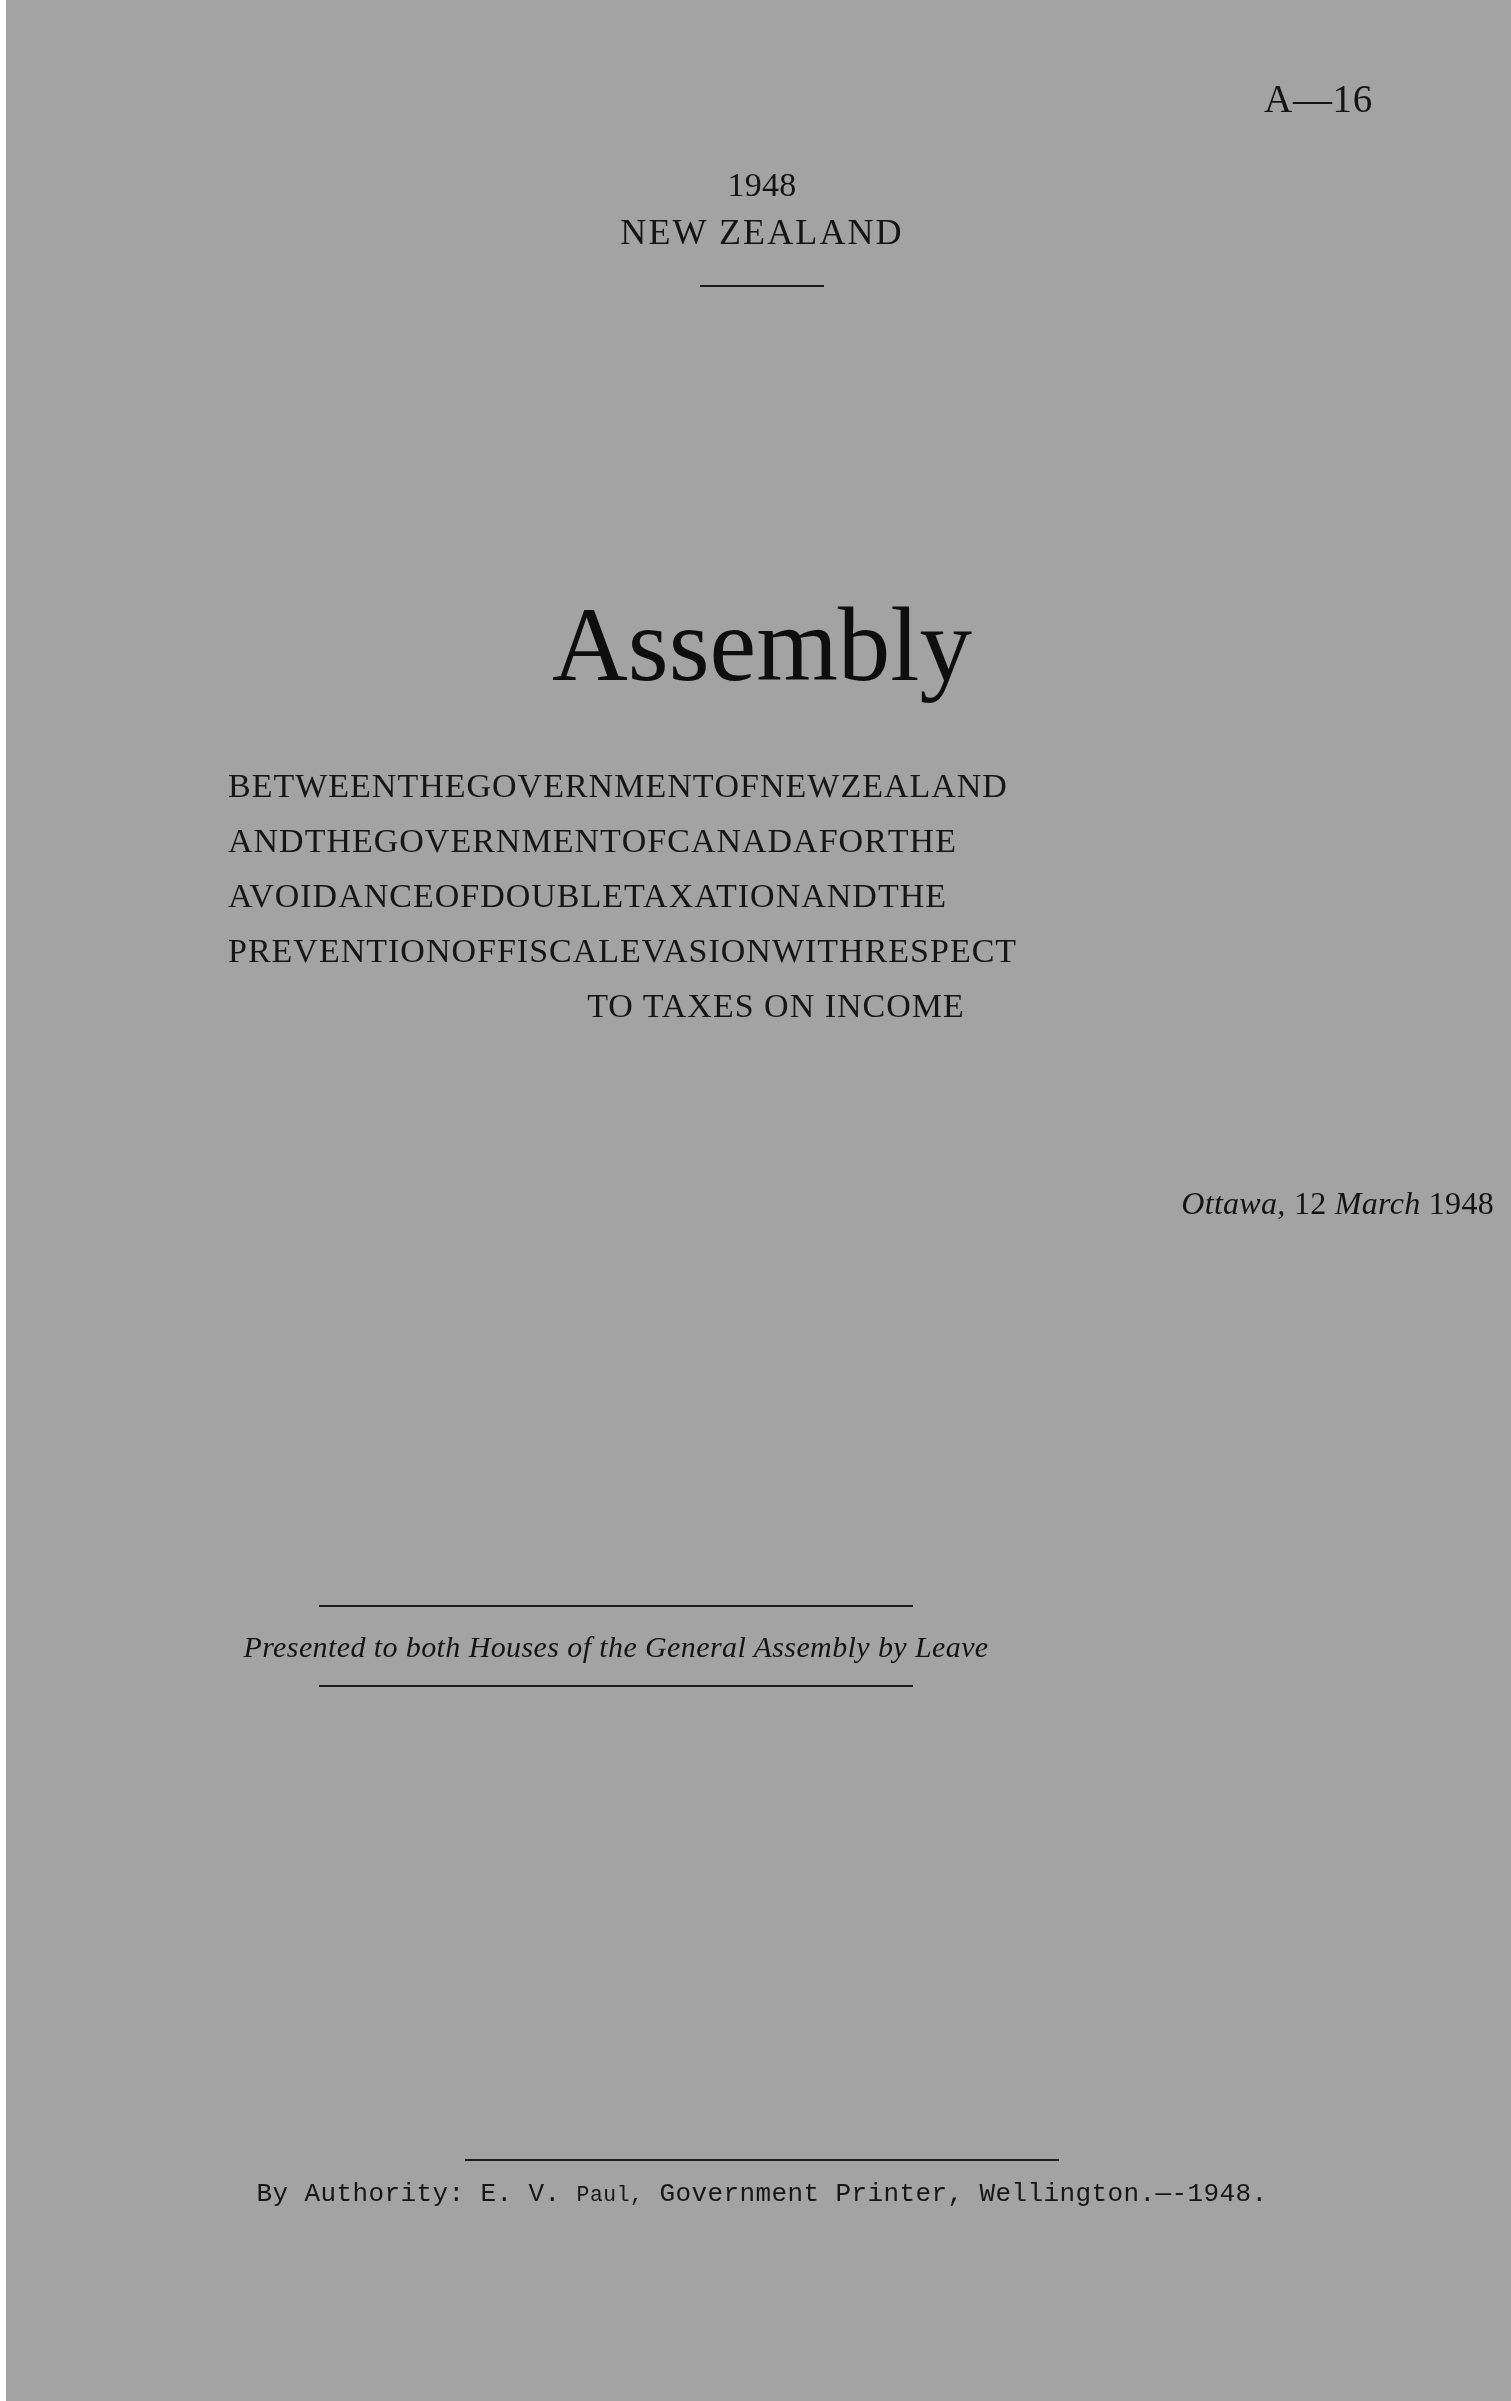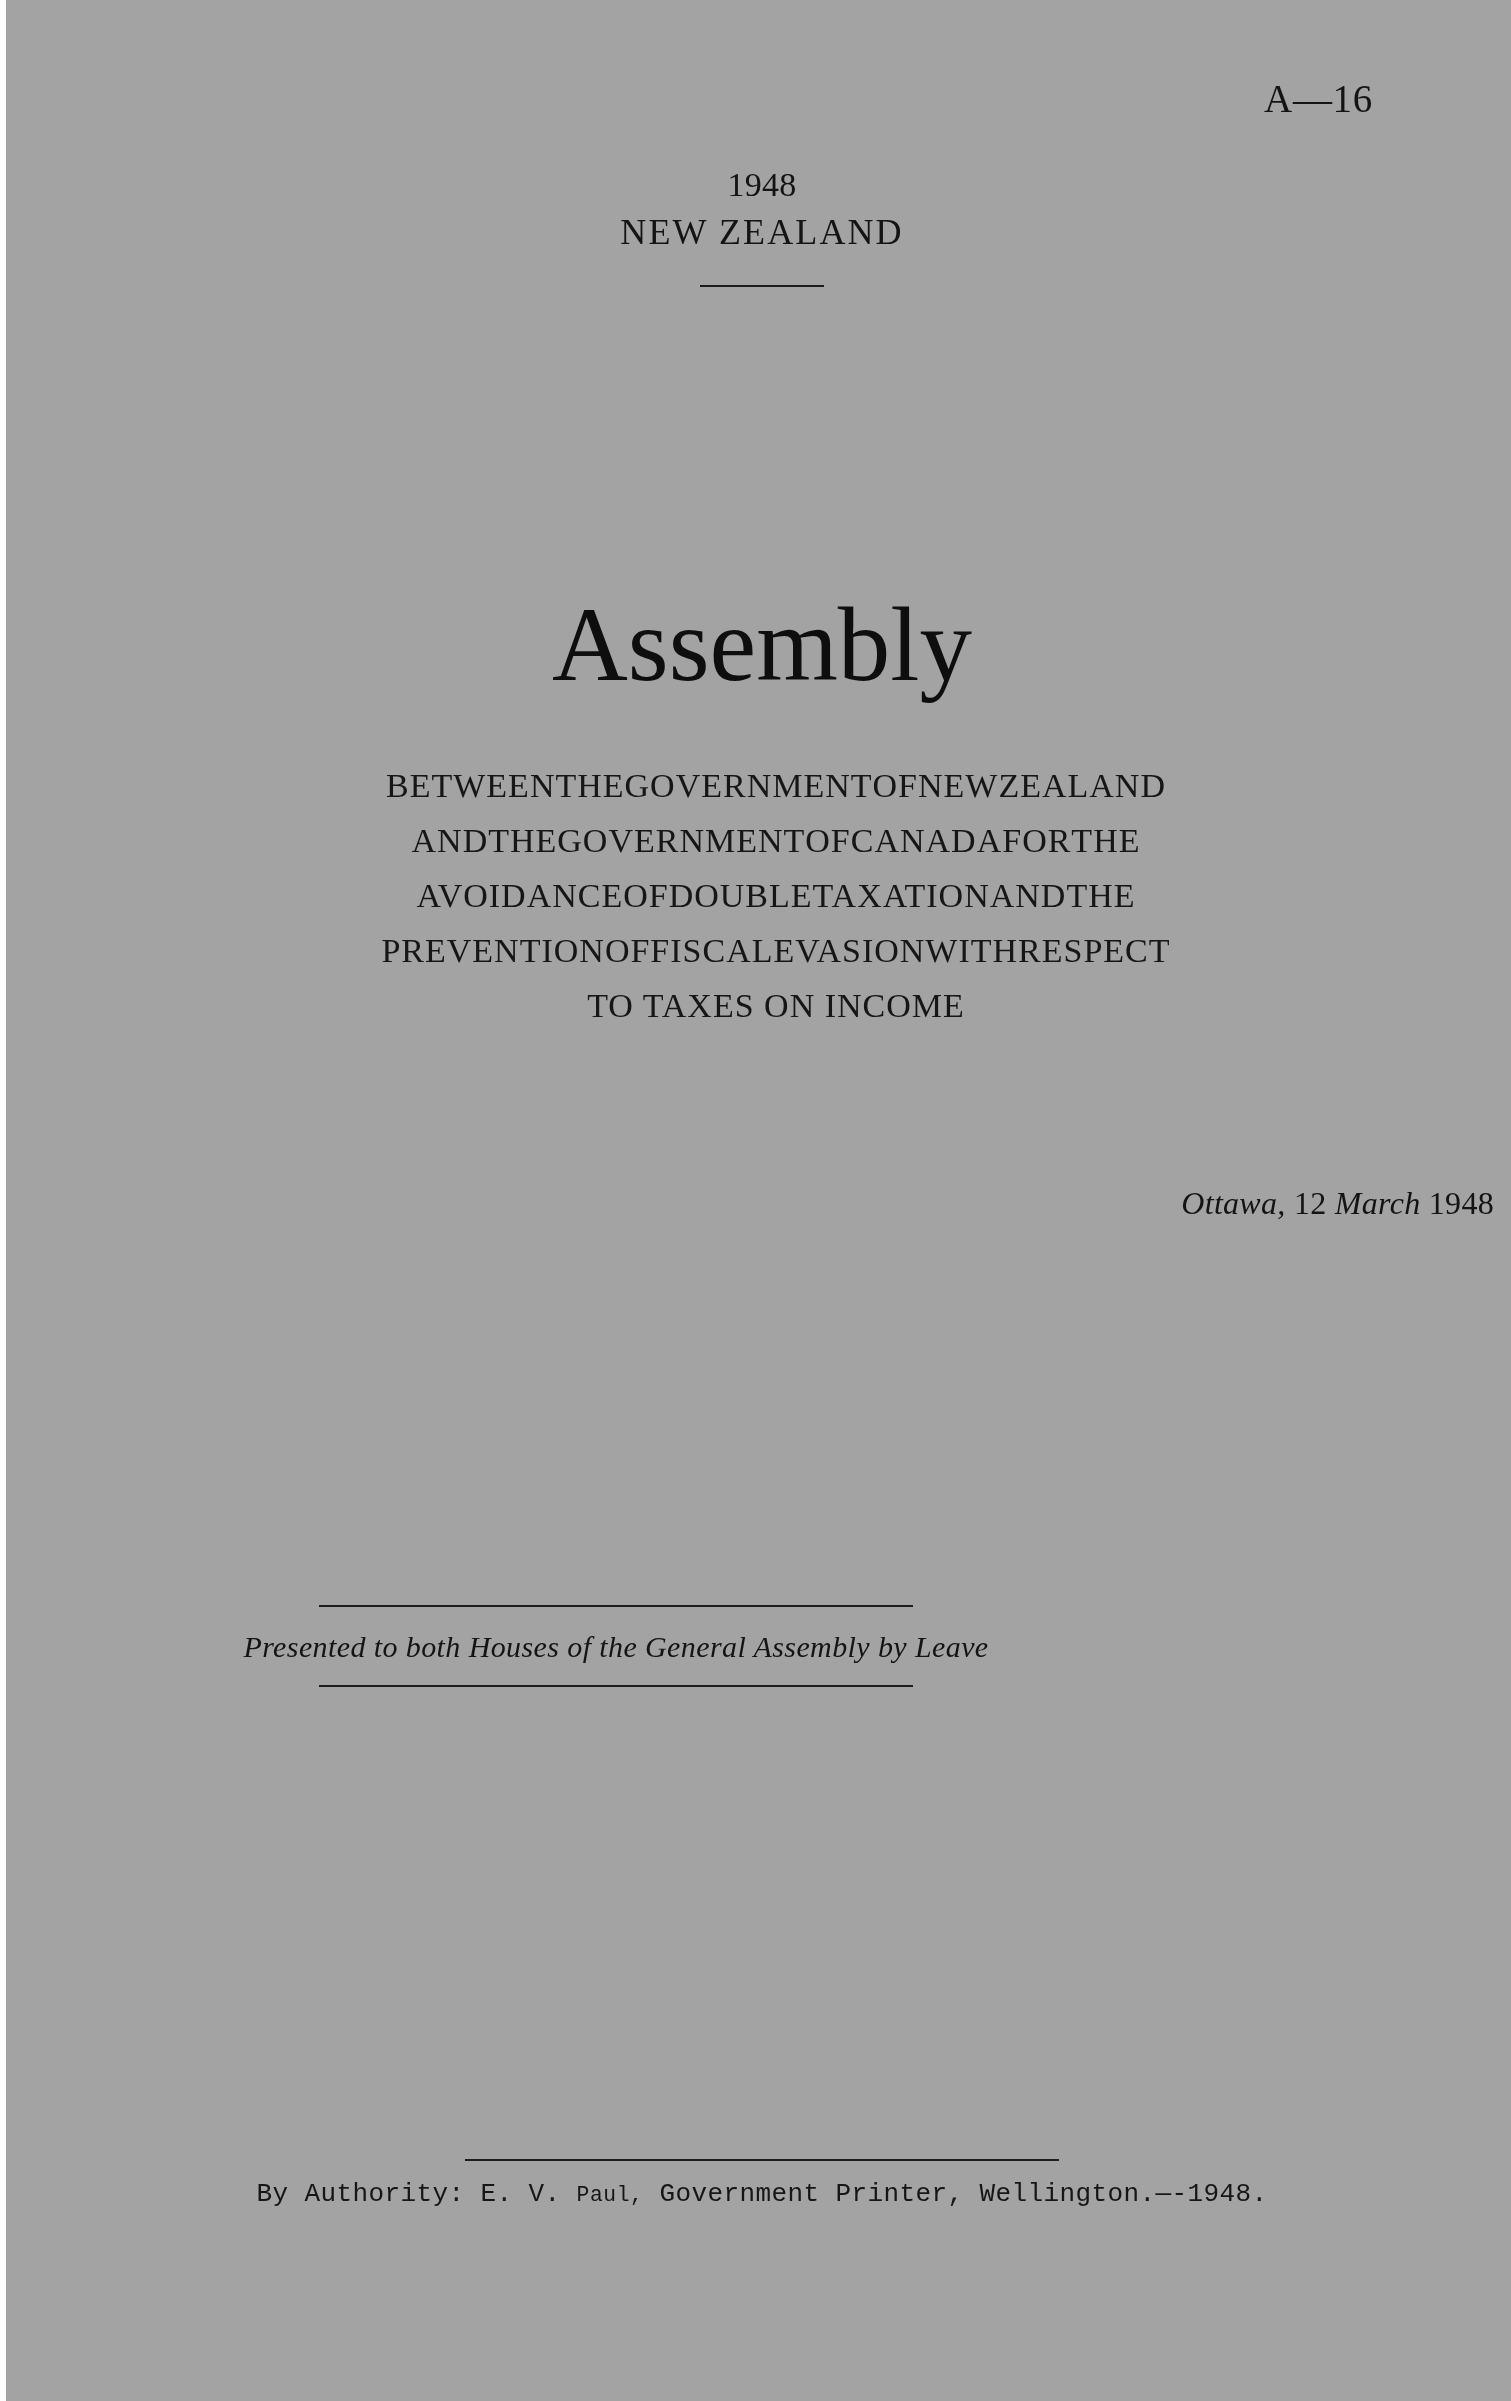--- a/index.html
+++ b/index.html
@@ -94,21 +94,21 @@
     font-size: 34px;
     line-height: 1.62;
     letter-spacing: 1px;
     color: #161616;
     white-space: nowrap;
     display: block;
     text-align: justify;
   }
   .subtitle-line.justified {
     display: flex;
-    justify-content: center;
+    justify-content: flex-start;
     white-space: nowrap;
   }
   .subtitle-line.centered {
     display: block;
     text-align: center;
   }
 
   
   .placedate {
     position: absolute;

